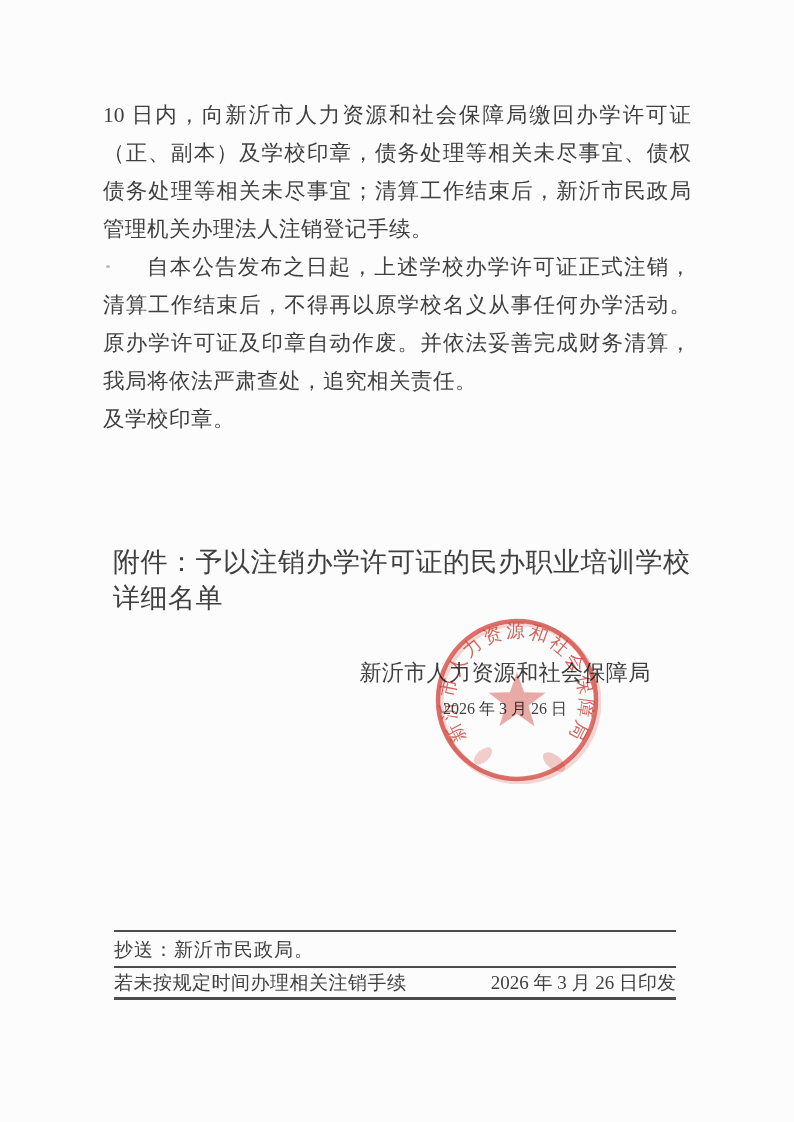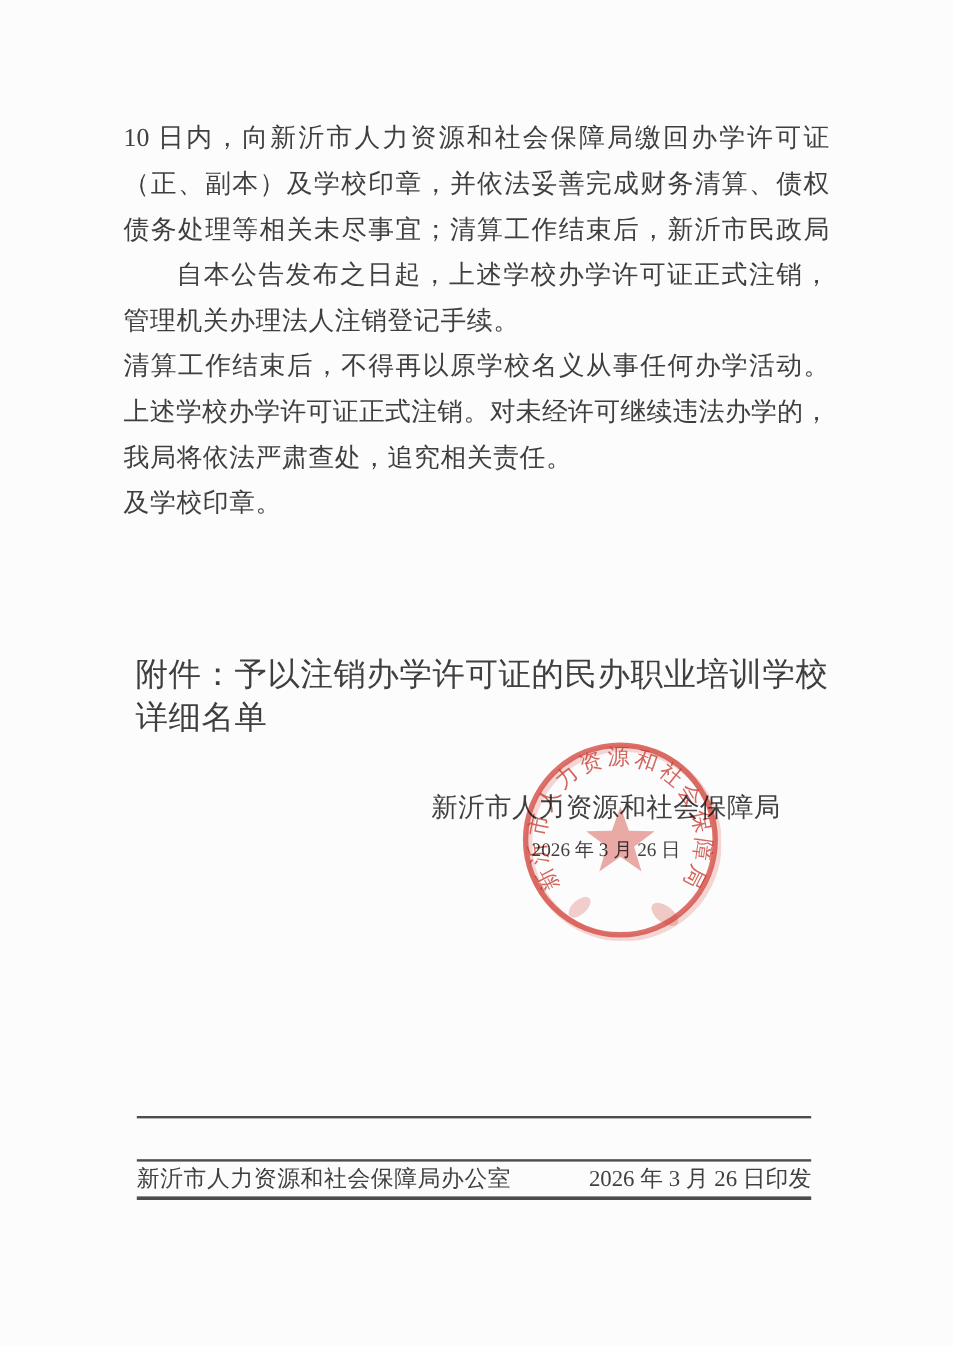--- a/index.html
+++ b/index.html
@@ -122,26 +122,26 @@
   .footer-office { letter-spacing: 0.5px; white-space: nowrap; }
   .footer-print-date { white-space: nowrap; }
 </style>
 </head>
 <body>
 
 <div class="page">
 
   <div class="body-text">
     <div class="bline j">10 日内，向新沂市人力资源和社会保障局缴回办学许可证</div>
-    <div class="bline j">（正、副本）及学校印章，并依法妥善完成财务清算、债权</div>
+    <div class="bline j">（正、副本）及学校印章，债务处理等相关未尽事宜、债权</div>
     <div class="bline j">债务处理等相关未尽事宜；清算工作结束后，新沂市民政局</div>
+    <div class="bline">管理机关办理法人注销登记手续。</div>
     <div class="bline j indent">自本公告发布之日起，上述学校办学许可证正式注销，</div>
-    <div class="bline">管理机关办理法人注销登记手续。</div>
     <div class="bline j">清算工作结束后，不得再以原学校名义从事任何办学活动。</div>
-    <div class="bline j">上述学校办学许可证正式注销。对未经许可继续违法办学的，</div>
+    <div class="bline j">原办学许可证及印章自动作废。并依法妥善完成财务清算，</div>
     <div class="bline">我局将依法严肃查处，追究相关责任。</div>
     <div class="bline">及学校印章。</div>
   </div>
 
   <div class="attachment-line">附件：予以注销办学许可证的民办职业培训学校详细名单</div>
 
   <div class="artifact-dot"></div>
 
   <div class="signature">
     <div class="issuer">新沂市人力资源和社会保障局</div>
@@ -161,20 +161,21 @@
 
     <defs>
       <path id="sealTextArc" d="M 34.4,122.8 A 63,63 0 1 1 133.6,122.8" fill="none"></path>
     </defs>
     <text font-size="18.5" letter-spacing="3" fill="rgba(203,62,52,0.8)" font-family="Liberation Serif, DejaVu Serif, serif">
       <textPath href="#sealTextArc" startOffset="50%" text-anchor="middle">新沂市人力资源和社会保障局</textPath>
     </text>
   </svg>
 
   <div class="footer-rule rule-1"></div>
+  <div class="footer-cc">抄送：新沂市民政局。</div>
   <div class="footer-rule rule-2"></div>
   <div class="footer-row">
-    <span class="footer-office">新沂市人力资源和社会保障局办公室</span>
+    <span class="footer-office">若未按规定时间办理相关注销手续</span>
     <span class="footer-print-date">2026 年 3 月 26 日印发</span>
   </div>
   <div class="footer-rule rule-3"></div>
 
 </div>
 
 </body></html>

